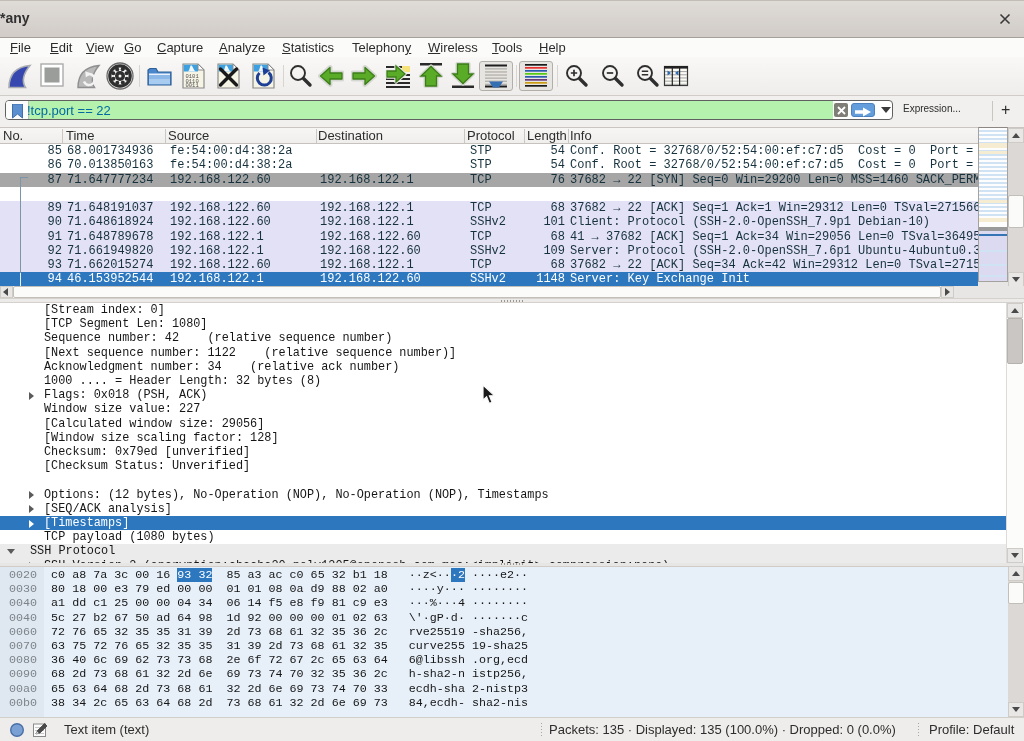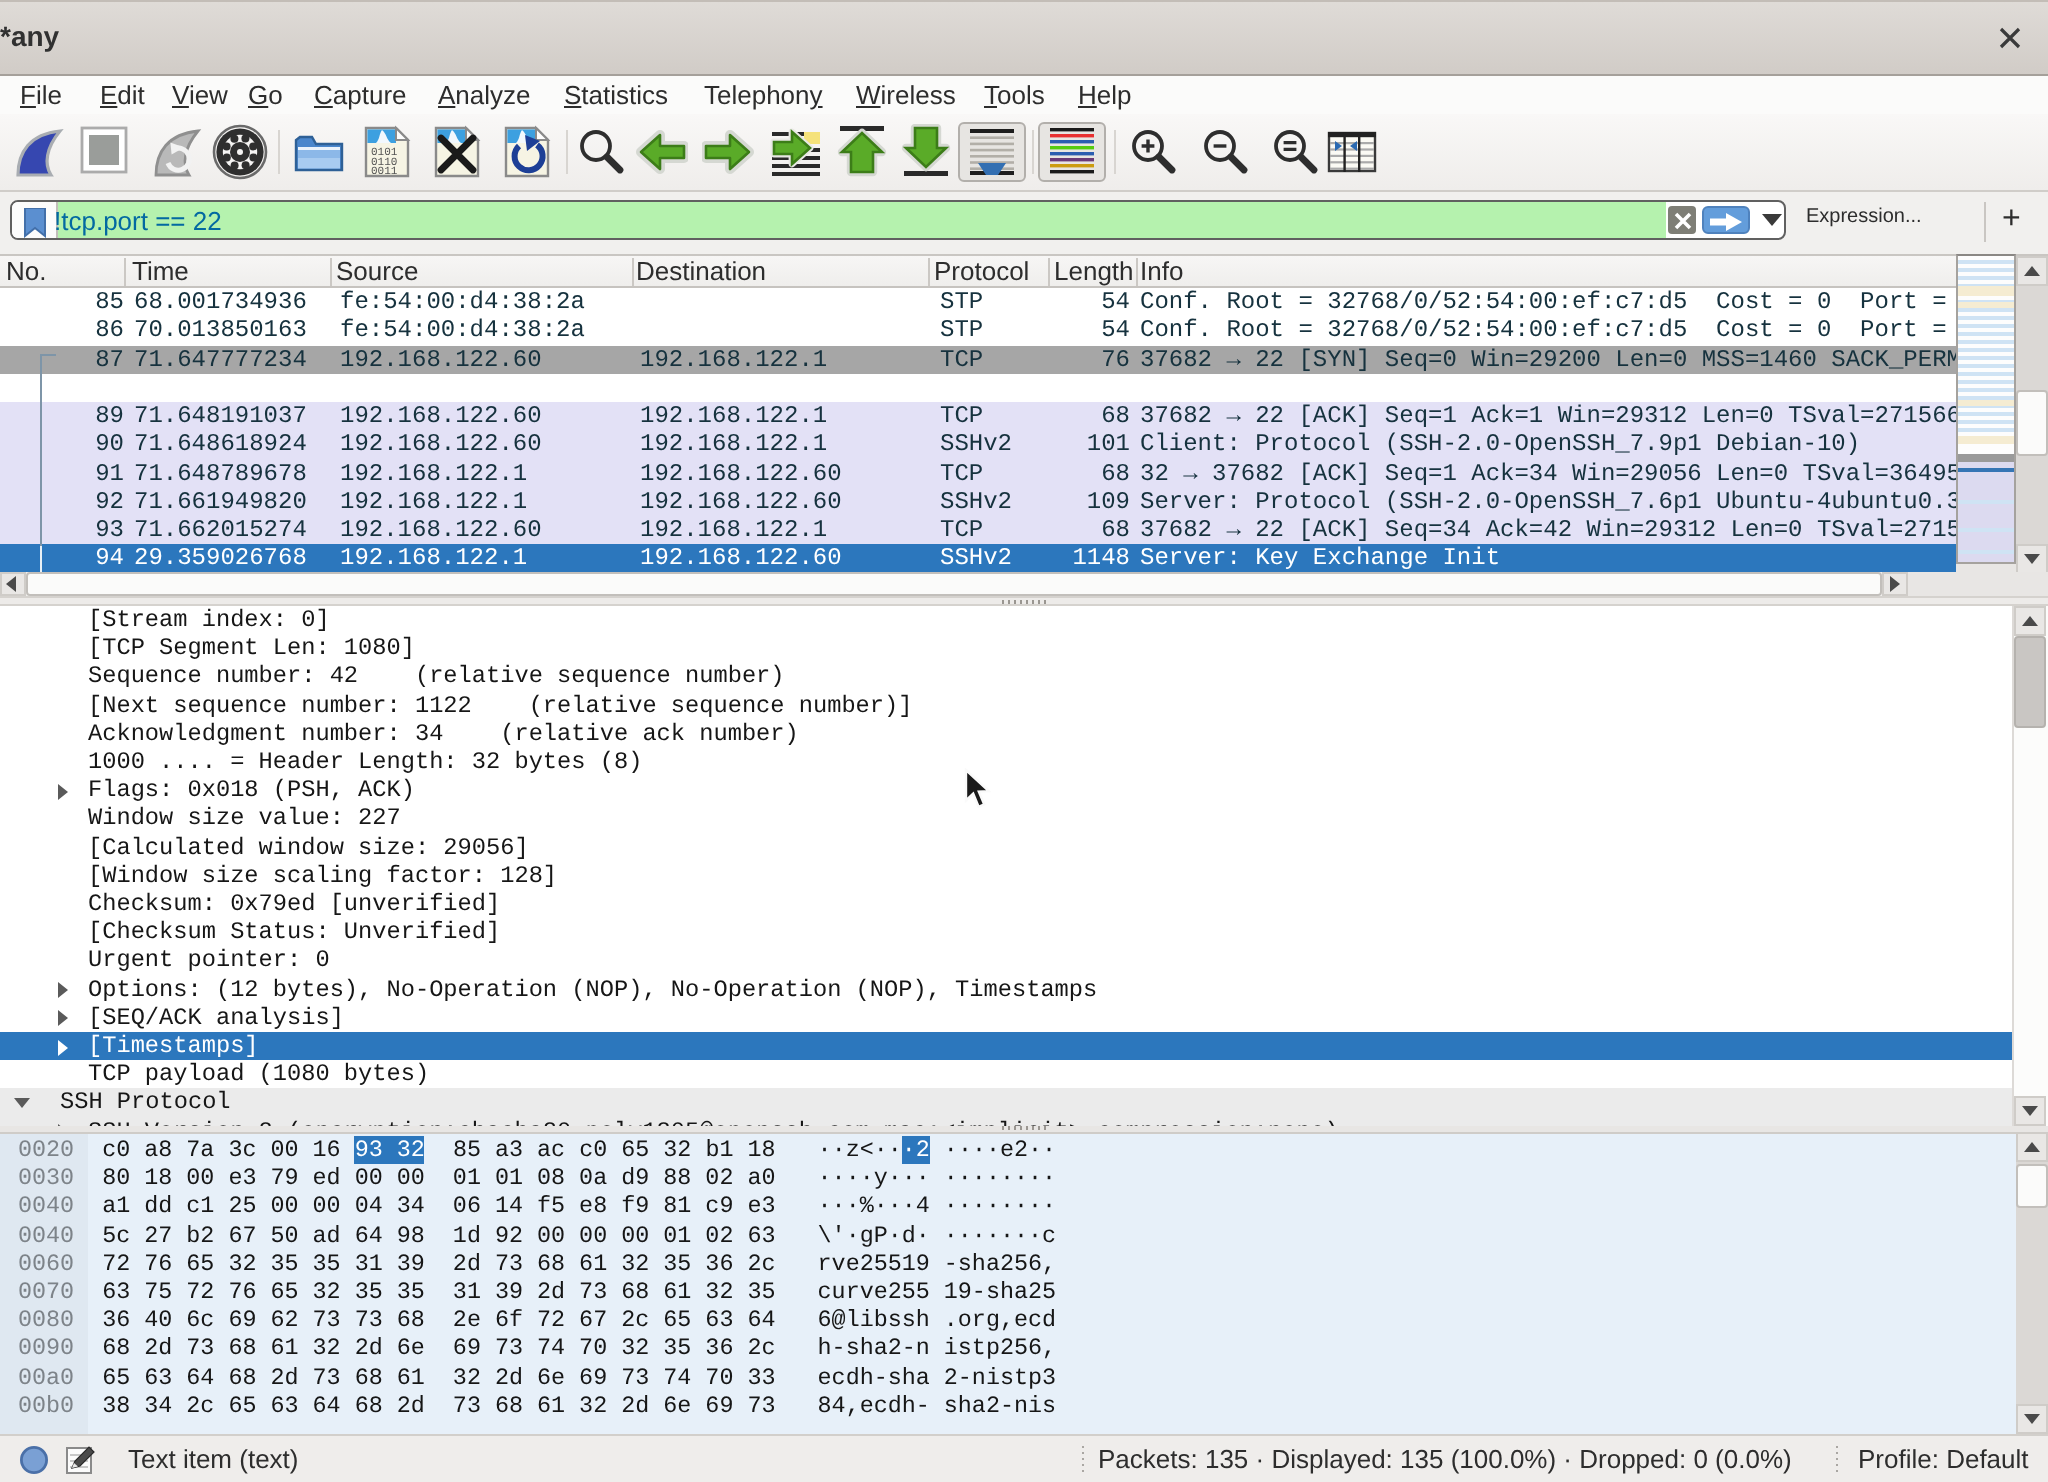--- a/index.html
+++ b/index.html
@@ -276,24 +276,24 @@
   <div class="hsep" style="left:568px"></div>
 </div>
 
 <div class="r mono" id="plist">
 <div class="prow" style="top:0.00px;background:#ffffff;color:#16323e"><span class="cno">85</span><span class="ctm">68.001734936</span><span class="ct">fe:54:00:d4:38:2a</span><span class="cd"></span><span class="cp">STP</span><span class="cl">54</span><span class="ci">Conf. Root = 32768/0/52:54:00:ef:c7:d5  Cost = 0  Port = 0x8001</span></div>
 <div class="prow" style="top:14.25px;background:#ffffff;color:#16323e"><span class="cno">86</span><span class="ctm">70.013850163</span><span class="ct">fe:54:00:d4:38:2a</span><span class="cd"></span><span class="cp">STP</span><span class="cl">54</span><span class="ci">Conf. Root = 32768/0/52:54:00:ef:c7:d5  Cost = 0  Port = 0x8001</span></div>
 <div class="prow" style="top:28.50px;background:#a6a6a6;color:#16323e"><span class="cno">87</span><span class="ctm">71.647777234</span><span class="ct">192.168.122.60</span><span class="cd">192.168.122.1</span><span class="cp">TCP</span><span class="cl">76</span><span class="ci">37682 → 22 [SYN] Seq=0 Win=29200 Len=0 MSS=1460 SACK_PERM=1</span></div>
 <div class="prow" style="top:61px;background:#8b5cf6;color:#16323e"><span class="cno">88</span><span class="ctm">71.648146932</span><span class="ct">192.168.122.1</span><span class="cd">192.168.122.60</span><span class="cp">TCP</span><span class="cl">76</span><span class="ci">22 → 37682 [SYN, ACK] Seq=0 Ack=1 Win=28960 Len=0 MSS=1460</span></div>
 <div class="prow" style="top:57.00px;background:#e3e1f6;color:#16323e"><span class="cno">89</span><span class="ctm">71.648191037</span><span class="ct">192.168.122.60</span><span class="cd">192.168.122.1</span><span class="cp">TCP</span><span class="cl">68</span><span class="ci">37682 → 22 [ACK] Seq=1 Ack=1 Win=29312 Len=0 TSval=2715664</span></div>
 <div class="prow" style="top:71.25px;background:#e3e1f6;color:#16323e"><span class="cno">90</span><span class="ctm">71.648618924</span><span class="ct">192.168.122.60</span><span class="cd">192.168.122.1</span><span class="cp">SSHv2</span><span class="cl">101</span><span class="ci">Client: Protocol (SSH-2.0-OpenSSH_7.9p1 Debian-10)</span></div>
-<div class="prow" style="top:85.50px;background:#e3e1f6;color:#16323e"><span class="cno">91</span><span class="ctm">71.648789678</span><span class="ct">192.168.122.1</span><span class="cd">192.168.122.60</span><span class="cp">TCP</span><span class="cl">68</span><span class="ci">32 → 37682 [ACK] Seq=1 Ack=34 Win=29056 Len=0 TSval=36495</span></div>
+<div class="prow" style="top:85.50px;background:#e3e1f6;color:#16323e"><span class="cno">91</span><span class="ctm">71.648789678</span><span class="ct">192.168.122.1</span><span class="cd">192.168.122.60</span><span class="cp">TCP</span><span class="cl">68</span><span class="ci">41 → 37682 [ACK] Seq=1 Ack=34 Win=29056 Len=0 TSval=36495</span></div>
 <div class="prow" style="top:99.75px;background:#e3e1f6;color:#16323e"><span class="cno">92</span><span class="ctm">71.661949820</span><span class="ct">192.168.122.1</span><span class="cd">192.168.122.60</span><span class="cp">SSHv2</span><span class="cl">109</span><span class="ci">Server: Protocol (SSH-2.0-OpenSSH_7.6p1 Ubuntu-4ubuntu0.3</span></div>
 <div class="prow" style="top:114.00px;background:#e3e1f6;color:#16323e"><span class="cno">93</span><span class="ctm">71.662015274</span><span class="ct">192.168.122.60</span><span class="cd">192.168.122.1</span><span class="cp">TCP</span><span class="cl">68</span><span class="ci">37682 → 22 [ACK] Seq=34 Ack=42 Win=29312 Len=0 TSval=2715</span></div>
-<div class="prow" style="top:128.25px;background:#2c77bd;color:#fff"><span class="cno">94</span><span class="ctm">29.359026768</span><span class="ct">192.168.122.1</span><span class="cd">192.168.122.60</span><span class="cp">SSHv2</span><span class="cl">1148</span><span class="ci">Server: Key Exchange Init</span></div>
+<div class="prow" style="top:128.25px;background:#2c77bd;color:#fff"><span class="cno">94</span><span class="ctm">46.153952544</span><span class="ct">192.168.122.1</span><span class="cd">192.168.122.60</span><span class="cp">SSHv2</span><span class="cl">1148</span><span class="ci">Server: Key Exchange Init</span></div>
 <div style="position:absolute;left:20px;top:33px;width:1px;height:96px;background:#7e95a8"></div>
 <div style="position:absolute;left:20px;top:33px;width:8px;height:1px;background:#7e95a8"></div>
 <div style="position:absolute;left:20px;top:129px;width:1px;height:13px;background:#e8f0f6"></div>
 </div>
 
 <div class="r" id="minimap" style="left:978px;top:127px;width:30px;height:155px;border:1px solid #a5a29e;border-top:1px solid #8a8784;box-sizing:border-box;overflow:hidden">
 <div style="position:absolute;left:0;top:0;width:30px;height:153px;background:#fdfdfd"></div>
 <div style="position:absolute;left:0;top:2px;width:30px;height:2px;background:#cfe3f4"></div>
 <div style="position:absolute;left:0;top:6px;width:30px;height:2px;background:#cfe3f4"></div>
 <div style="position:absolute;left:0;top:10px;width:30px;height:2px;background:#cfe3f4"></div>
@@ -360,21 +360,20 @@
 <div class="dline" style="top:28.40px;"><span style="position:absolute;left:44px">Sequence number: 42    (relative sequence number)</span></div>
 <div class="dline" style="top:42.60px;"><span style="position:absolute;left:44px">[Next sequence number: 1122    (relative sequence number)]</span></div>
 <div class="dline" style="top:56.80px;"><span style="position:absolute;left:44px">Acknowledgment number: 34    (relative ack number)</span></div>
 <div class="dline" style="top:71.00px;"><span style="position:absolute;left:44px">1000 .... = Header Length: 32 bytes (8)</span></div>
 <div class="dline" style="top:85.20px;"><div style="position:absolute;left:29px;top:3.5px;width:0;height:0;border-left:5px solid #5a5a5a;border-top:4px solid transparent;border-bottom:4px solid transparent"></div><span style="position:absolute;left:44px">Flags: 0x018 (PSH, ACK)</span></div>
 <div class="dline" style="top:99.40px;"><span style="position:absolute;left:44px">Window size value: 227</span></div>
 <div class="dline" style="top:113.60px;"><span style="position:absolute;left:44px">[Calculated window size: 29056]</span></div>
 <div class="dline" style="top:127.80px;"><span style="position:absolute;left:44px">[Window size scaling factor: 128]</span></div>
 <div class="dline" style="top:142.00px;"><span style="position:absolute;left:44px">Checksum: 0x79ed [unverified]</span></div>
 <div class="dline" style="top:156.20px;"><span style="position:absolute;left:44px">[Checksum Status: Unverified]</span></div>
-<div class="dline" style="top:170.40px;"><span style="position:absolute;left:44px">Urgent pointer: 0</span></div>
 <div class="dline" style="top:184.60px;"><div style="position:absolute;left:29px;top:3.5px;width:0;height:0;border-left:5px solid #5a5a5a;border-top:4px solid transparent;border-bottom:4px solid transparent"></div><span style="position:absolute;left:44px">Options: (12 bytes), No-Operation (NOP), No-Operation (NOP), Timestamps</span></div>
 <div class="dline" style="top:213.00px;background:#2c77bd;color:#fff;"><div style="position:absolute;left:29px;top:3.5px;width:0;height:0;border-left:5px solid #fff;border-top:4px solid transparent;border-bottom:4px solid transparent"></div><span style="position:absolute;left:44px">[Timestamps]</span></div>
 <div class="dline" style="top:198.80px;"><div style="position:absolute;left:29px;top:3.5px;width:0;height:0;border-left:5px solid #5a5a5a;border-top:4px solid transparent;border-bottom:4px solid transparent"></div><span style="position:absolute;left:44px">[SEQ/ACK analysis]</span></div>
 <div class="dline" style="top:227.20px;"><span style="position:absolute;left:44px">TCP payload (1080 bytes)</span></div>
 <div class="dline" style="top:241.40px;background:#ebebeb;"><div style="position:absolute;left:7px;top:5px;width:0;height:0;border-top:5px solid #5a5a5a;border-left:4px solid transparent;border-right:4px solid transparent"></div><span style="position:absolute;left:30px">SSH Protocol</span></div>
 <div class="dline" style="top:255.60px;background:#ebebeb;"><div style="position:absolute;left:29px;top:3.5px;width:0;height:0;border-left:5px solid #5a5a5a;border-top:4px solid transparent;border-bottom:4px solid transparent"></div><span style="position:absolute;left:44px">SSH Version 2 (encryption:chacha20_poly1305@openssh.com mac:&lt;implicit&gt; compression:none)</span></div>
 </div>
 <div class="r" id="dvsb" style="left:1006px;top:303px;width:18px;height:260px">
 
 <div style="position:absolute;left:0;top:0;width:17px;height:260px;background:#fcfcfb;border-left:1px solid #dddad7"></div>

